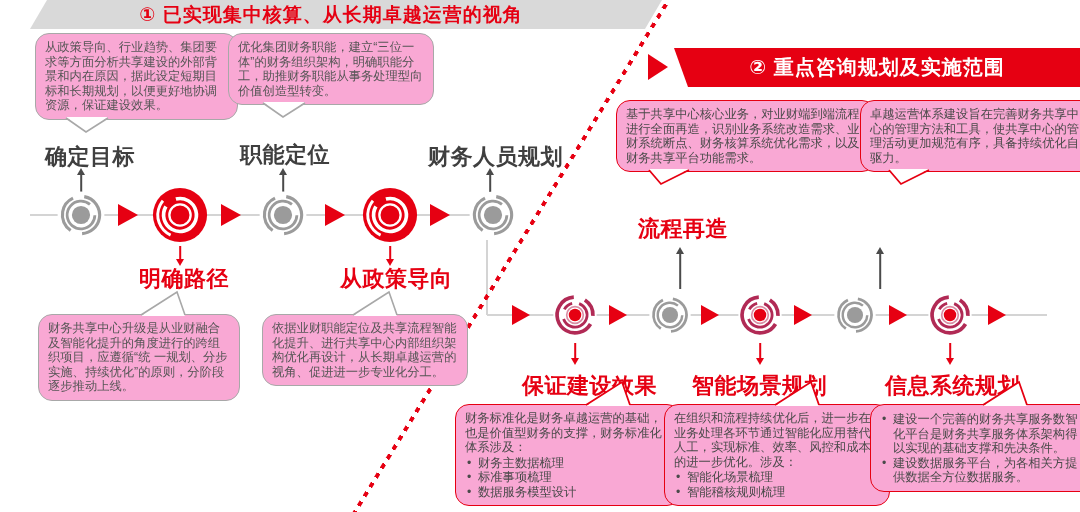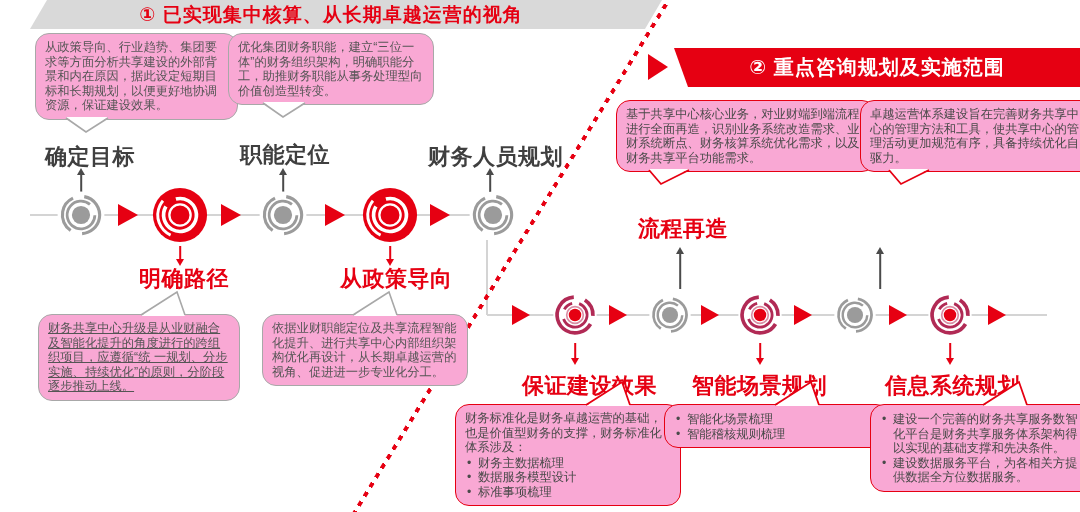--- a/index.html
+++ b/index.html
@@ -138,21 +138,21 @@
   <div class="tri" style="left:221px;top:204px;"></div>
   <div class="tri" style="left:325px;top:204px;"></div>
   <div class="tri" style="left:430px;top:204px;"></div>
 
   <div class="varrow down red" style="left:175px;top:246px;height:20px;"></div>
   <div class="varrow down red" style="left:385px;top:246px;height:20px;"></div>
 
   <div class="mlabel red" style="left:134px;top:264px;width:100px;">明确路径</div>
   <div class="mlabel red" style="left:340px;top:264px;width:100px;">从政策导向</div>
 
-  <div class="bubble" style="left:38px;top:314px;width:182px;text-decoration:underline;">
+  <div class="bubble" style="left:38px;top:314px;width:182px;">
     <svg class="pointer" style="left:100px;top:-26px;" width="52" height="27" viewBox="0 0 52 27">
         <path d="M2,27 L38,3 L46,27" fill="#fff"></path>
         <path d="M2,26 L38,3 L46,26" fill="none" stroke="currentColor" stroke-width="1.6"></path>
       </svg>
     <p>财务共享中心升级是从业财融合及智能化提升的角度进行的跨组织项目，应遵循“统 一规划、分步实施、持续优化”的原则，分阶段逐步推动上线。</p>
   </div>
   <div class="bubble" style="left:262px;top:314px;width:186px;">
     <svg class="pointer" style="left:88px;top:-26px;" width="52" height="27" viewBox="0 0 52 27">
         <path d="M2,27 L38,3 L46,27" fill="#fff"></path>
         <path d="M2,26 L38,3 L46,26" fill="none" stroke="currentColor" stroke-width="1.6"></path>
@@ -230,29 +230,30 @@
   <div class="mlabel red" style="left:885px;top:371px;width:130px;">信息系统规划</div>
 
   <div class="bubble red-b" style="left:455px;top:404px;width:206px;">
     <svg class="pointer" style="left:128px;top:-26px;" width="52" height="27" viewBox="0 0 52 27">
         <path d="M2,27 L38,3 L46,27" fill="#fff"></path>
         <path d="M2,26 L38,3 L46,26" fill="none" stroke="currentColor" stroke-width="1.8"></path>
       </svg>
     <p>财务标准化是财务卓越运营的基础，也是价值型财务的支撑，财务标准化体系涉及：</p>
     <ul>
         <li>财务主数据梳理</li>
+        <li>标准事项梳理</li>
         <li>数据服务模型设计</li>
-        <li>标准事项梳理</li>
       </ul>
   </div>
   <div class="bubble red-b" style="left:664px;top:404px;width:206px;">
     <svg class="pointer" style="left:108px;top:-26px;" width="52" height="27" viewBox="0 0 52 27">
         <path d="M2,27 L38,3 L46,27" fill="#fff"></path>
         <path d="M2,26 L38,3 L46,26" fill="none" stroke="currentColor" stroke-width="1.8"></path>
       </svg>
+    <p>在组织和流程持续优化后，进一步在业务处理各环节通过智能化应用替代人工，实现标准、效率、风控和成本的进一步优化。涉及：</p>
     <ul>
         <li>智能化场景梳理</li>
         <li>智能稽核规则梳理</li>
       </ul>
   </div>
   <div class="bubble red-b" style="left:870px;top:404px;width:208px;">
     <svg class="pointer" style="left:110px;top:-26px;" width="52" height="27" viewBox="0 0 52 27">
         <path d="M2,27 L38,3 L46,27" fill="#fff"></path>
         <path d="M2,26 L38,3 L46,26" fill="none" stroke="currentColor" stroke-width="1.8"></path>
       </svg>

